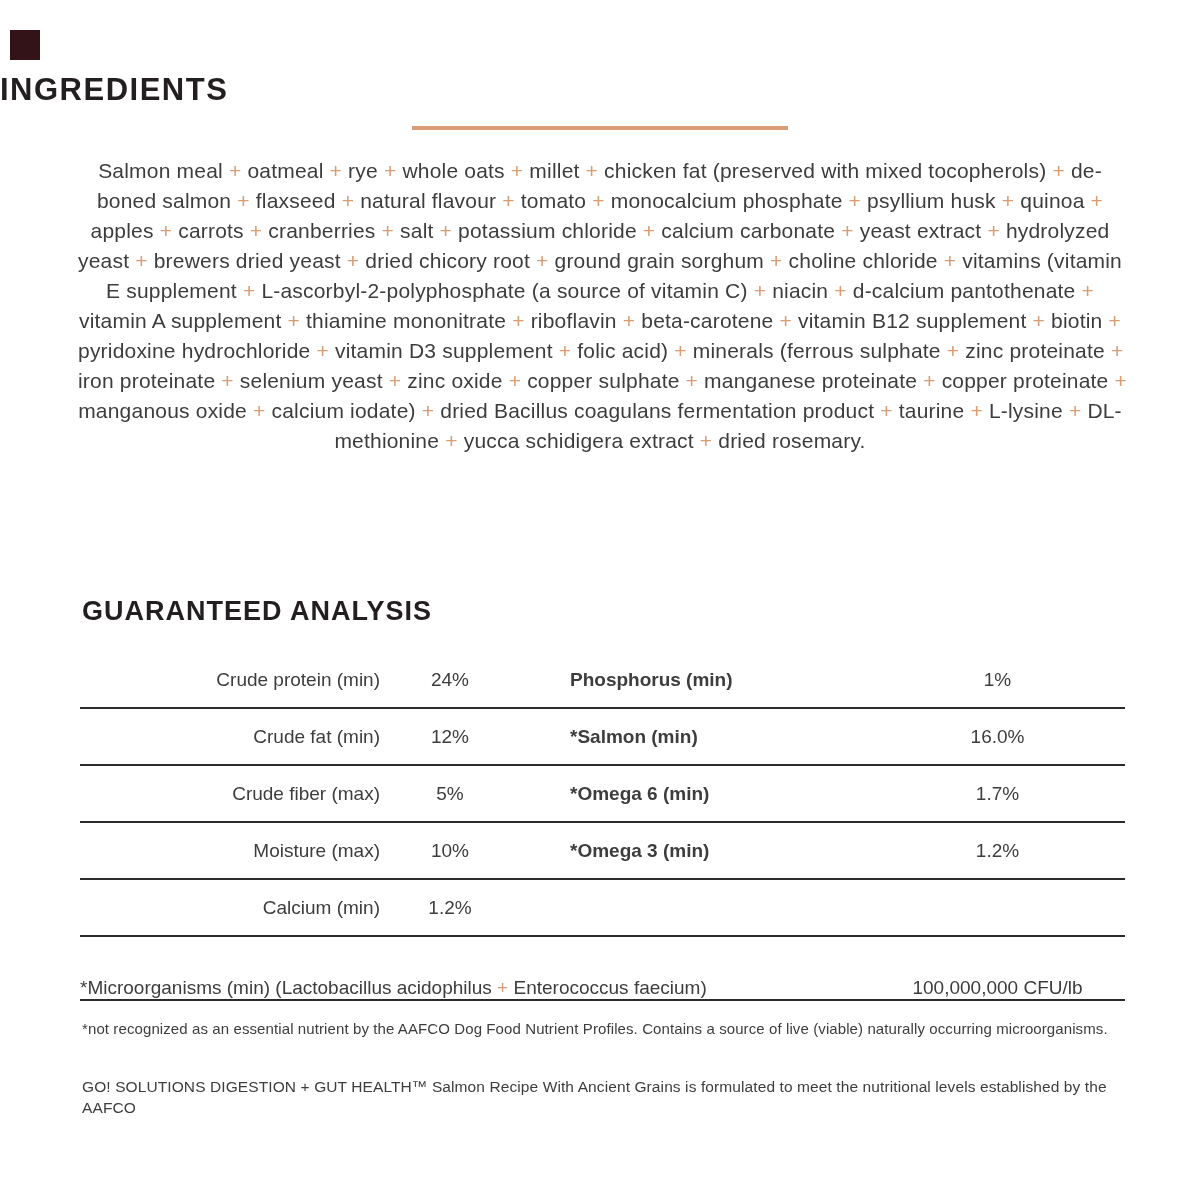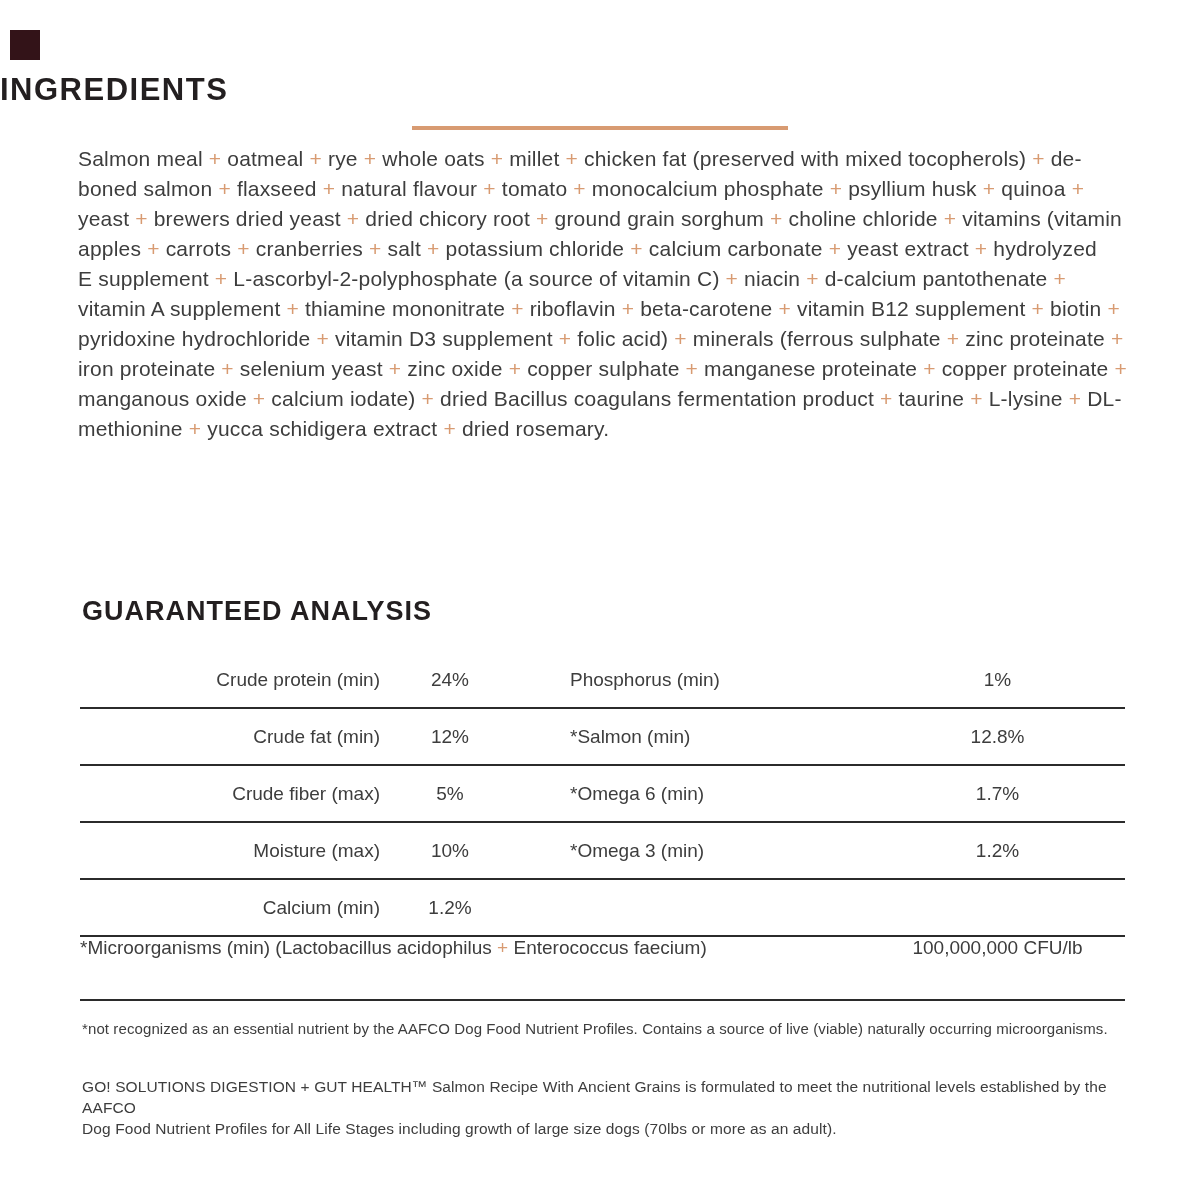--- a/index.html
+++ b/index.html
@@ -8,37 +8,37 @@
     font-family:"Liberation Sans","DejaVu Sans",sans-serif;
     -webkit-font-smoothing:antialiased;
   }
   .corner-square{position:absolute;left:10px;top:30px;width:30px;height:30px;background:#331318;}
   .page-title{
     position:absolute;top:72px;left:0;right:0;
     font-size:31px;font-weight:bold;letter-spacing:1.5px;color:#231F20;
   }
   .title-rule{position:absolute;top:126px;left:412px;width:376px;height:4px;background:#D89B72;}
   .ingredients{
-    position:absolute;top:144px;left:78px;width:1044px;
-    font-size:21px;line-height:30px;color:#3D3D3D;text-align:left;letter-spacing:0.2px;
+    position:absolute;top:156px;left:78px;width:1044px;
+    font-size:21px;line-height:30px;color:#3D3D3D;text-align:center;letter-spacing:0.2px;
   }
   .ing-line{white-space:nowrap;}
   .plus{color:#D89B72;}
   .ga-title{
     position:absolute;top:596px;left:82px;
     font-size:27px;font-weight:bold;letter-spacing:1px;color:#231F20;
   }
   .ga-table{position:absolute;top:652px;left:80px;width:1045px;font-size:19px;color:#3D3D3D;}
   .ga-row{display:flex;align-items:center;height:55px;border-bottom:2px solid #2B2B2B;}
   .ga-row .l-label{width:300px;text-align:right;}
   .ga-row .l-value{width:140px;text-align:center;}
   .ga-row .gap{width:50px;}
-  .ga-row .r-label{width:300px;}
+  .ga-row .r-label{width:300px;font-weight:bold;}
   .ga-row .r-value{width:255px;text-align:center;}
-  .micro-row{display:flex;align-items:flex-start;height:62px;border-bottom:2px solid #2B2B2B;}
+  .micro-row{display:flex;align-items:flex-end;height:62px;border-bottom:2px solid #2B2B2B;}
   .micro-row .m-label{flex:1;}
   .micro-row .m-value{width:255px;text-align:center;}
   .footnote{
     position:absolute;top:1020px;left:82px;width:1062px;
     font-size:15px;color:#3D3D3D;letter-spacing:0.1px;
   }
   .aafco{
     position:absolute;top:1076px;left:82px;width:1062px;
     font-size:15.5px;line-height:21px;color:#3D3D3D;letter-spacing:0.1px;
   }
@@ -47,22 +47,22 @@
 <body>
 
 <div class="corner-square"></div>
 
 <div class="page-title">INGREDIENTS</div>
 <div class="title-rule"></div>
 
 <div class="ingredients">
     <div class="ing-line">Salmon meal <span class="plus">+</span> oatmeal <span class="plus">+</span> rye <span class="plus">+</span> whole oats <span class="plus">+</span> millet <span class="plus">+</span> chicken fat (preserved with mixed tocopherols) <span class="plus">+</span> de-</div>
     <div class="ing-line">boned salmon <span class="plus">+</span> flaxseed <span class="plus">+</span> natural flavour <span class="plus">+</span> tomato <span class="plus">+</span> monocalcium phosphate <span class="plus">+</span> psyllium husk <span class="plus">+</span> quinoa <span class="plus">+</span></div>
+    <div class="ing-line">apples <span class="plus">+</span> carrots <span class="plus">+</span> cranberries <span class="plus">+</span> salt <span class="plus">+</span> potassium chloride <span class="plus">+</span> calcium carbonate <span class="plus">+</span> yeast extract <span class="plus">+</span> hydrolyzed</div>
     <div class="ing-line">yeast <span class="plus">+</span> brewers dried yeast <span class="plus">+</span> dried chicory root <span class="plus">+</span> ground grain sorghum <span class="plus">+</span> choline chloride <span class="plus">+</span> vitamins (vitamin</div>
-    <div class="ing-line">apples <span class="plus">+</span> carrots <span class="plus">+</span> cranberries <span class="plus">+</span> salt <span class="plus">+</span> potassium chloride <span class="plus">+</span> calcium carbonate <span class="plus">+</span> yeast extract <span class="plus">+</span> hydrolyzed</div>
     <div class="ing-line">E supplement <span class="plus">+</span> L-ascorbyl-2-polyphosphate (a source of vitamin C) <span class="plus">+</span> niacin <span class="plus">+</span> d-calcium pantothenate <span class="plus">+</span></div>
     <div class="ing-line">vitamin A supplement <span class="plus">+</span> thiamine mononitrate <span class="plus">+</span> riboflavin <span class="plus">+</span> beta-carotene <span class="plus">+</span> vitamin B12 supplement <span class="plus">+</span> biotin <span class="plus">+</span></div>
     <div class="ing-line">pyridoxine hydrochloride <span class="plus">+</span> vitamin D3 supplement <span class="plus">+</span> folic acid) <span class="plus">+</span> minerals (ferrous sulphate <span class="plus">+</span> zinc proteinate <span class="plus">+</span></div>
     <div class="ing-line">iron proteinate <span class="plus">+</span> selenium yeast <span class="plus">+</span> zinc oxide <span class="plus">+</span> copper sulphate <span class="plus">+</span> manganese proteinate <span class="plus">+</span> copper proteinate <span class="plus">+</span></div>
     <div class="ing-line">manganous oxide <span class="plus">+</span> calcium iodate) <span class="plus">+</span> dried Bacillus coagulans fermentation product <span class="plus">+</span> taurine <span class="plus">+</span> L-lysine <span class="plus">+</span> DL-</div>
     <div class="ing-line">methionine <span class="plus">+</span> yucca schidigera extract <span class="plus">+</span> dried rosemary.</div>
   </div>
 
 <div class="ga-title">GUARANTEED ANALYSIS</div>
 
@@ -73,21 +73,21 @@
         <span class="l-value">24%</span>
         <span class="gap"></span>
         <span class="r-label">Phosphorus (min)</span>
         <span class="r-value">1%</span>
       </div>
       <div class="ga-row">
         <span class="l-label">Crude fat (min)</span>
         <span class="l-value">12%</span>
         <span class="gap"></span>
         <span class="r-label">*Salmon (min)</span>
-        <span class="r-value">12.8%</span>
+        <span class="r-value">16.0%</span>
       </div>
       <div class="ga-row">
         <span class="l-label">Crude fiber (max)</span>
         <span class="l-value">5%</span>
         <span class="gap"></span>
         <span class="r-label">*Omega 6 (min)</span>
         <span class="r-value">1.7%</span>
       </div>
       <div class="ga-row">
         <span class="l-label">Moisture (max)</span>
@@ -107,14 +107,13 @@
   <div class="micro-row">
     <span class="m-label">*Microorganisms (min) (Lactobacillus acidophilus <span class="plus">+</span> Enterococcus faecium)</span>
     <span class="m-value">100,000,000 CFU/lb</span>
   </div>
 </div>
 
 <div class="footnote">*not recognized as an essential nutrient by the AAFCO Dog Food Nutrient Profiles. Contains a source of live (viable) naturally occurring microorganisms.</div>
 
 <div class="aafco">
     <div>GO! SOLUTIONS DIGESTION + GUT HEALTH™ Salmon Recipe With Ancient Grains is formulated to meet the nutritional levels established by the AAFCO</div>
-    <div>Dog Food Nutrient Profiles for All Life Stages including growth of large size dogs (70lbs or more as an adult).</div>
   </div>
 
 </body></html>

